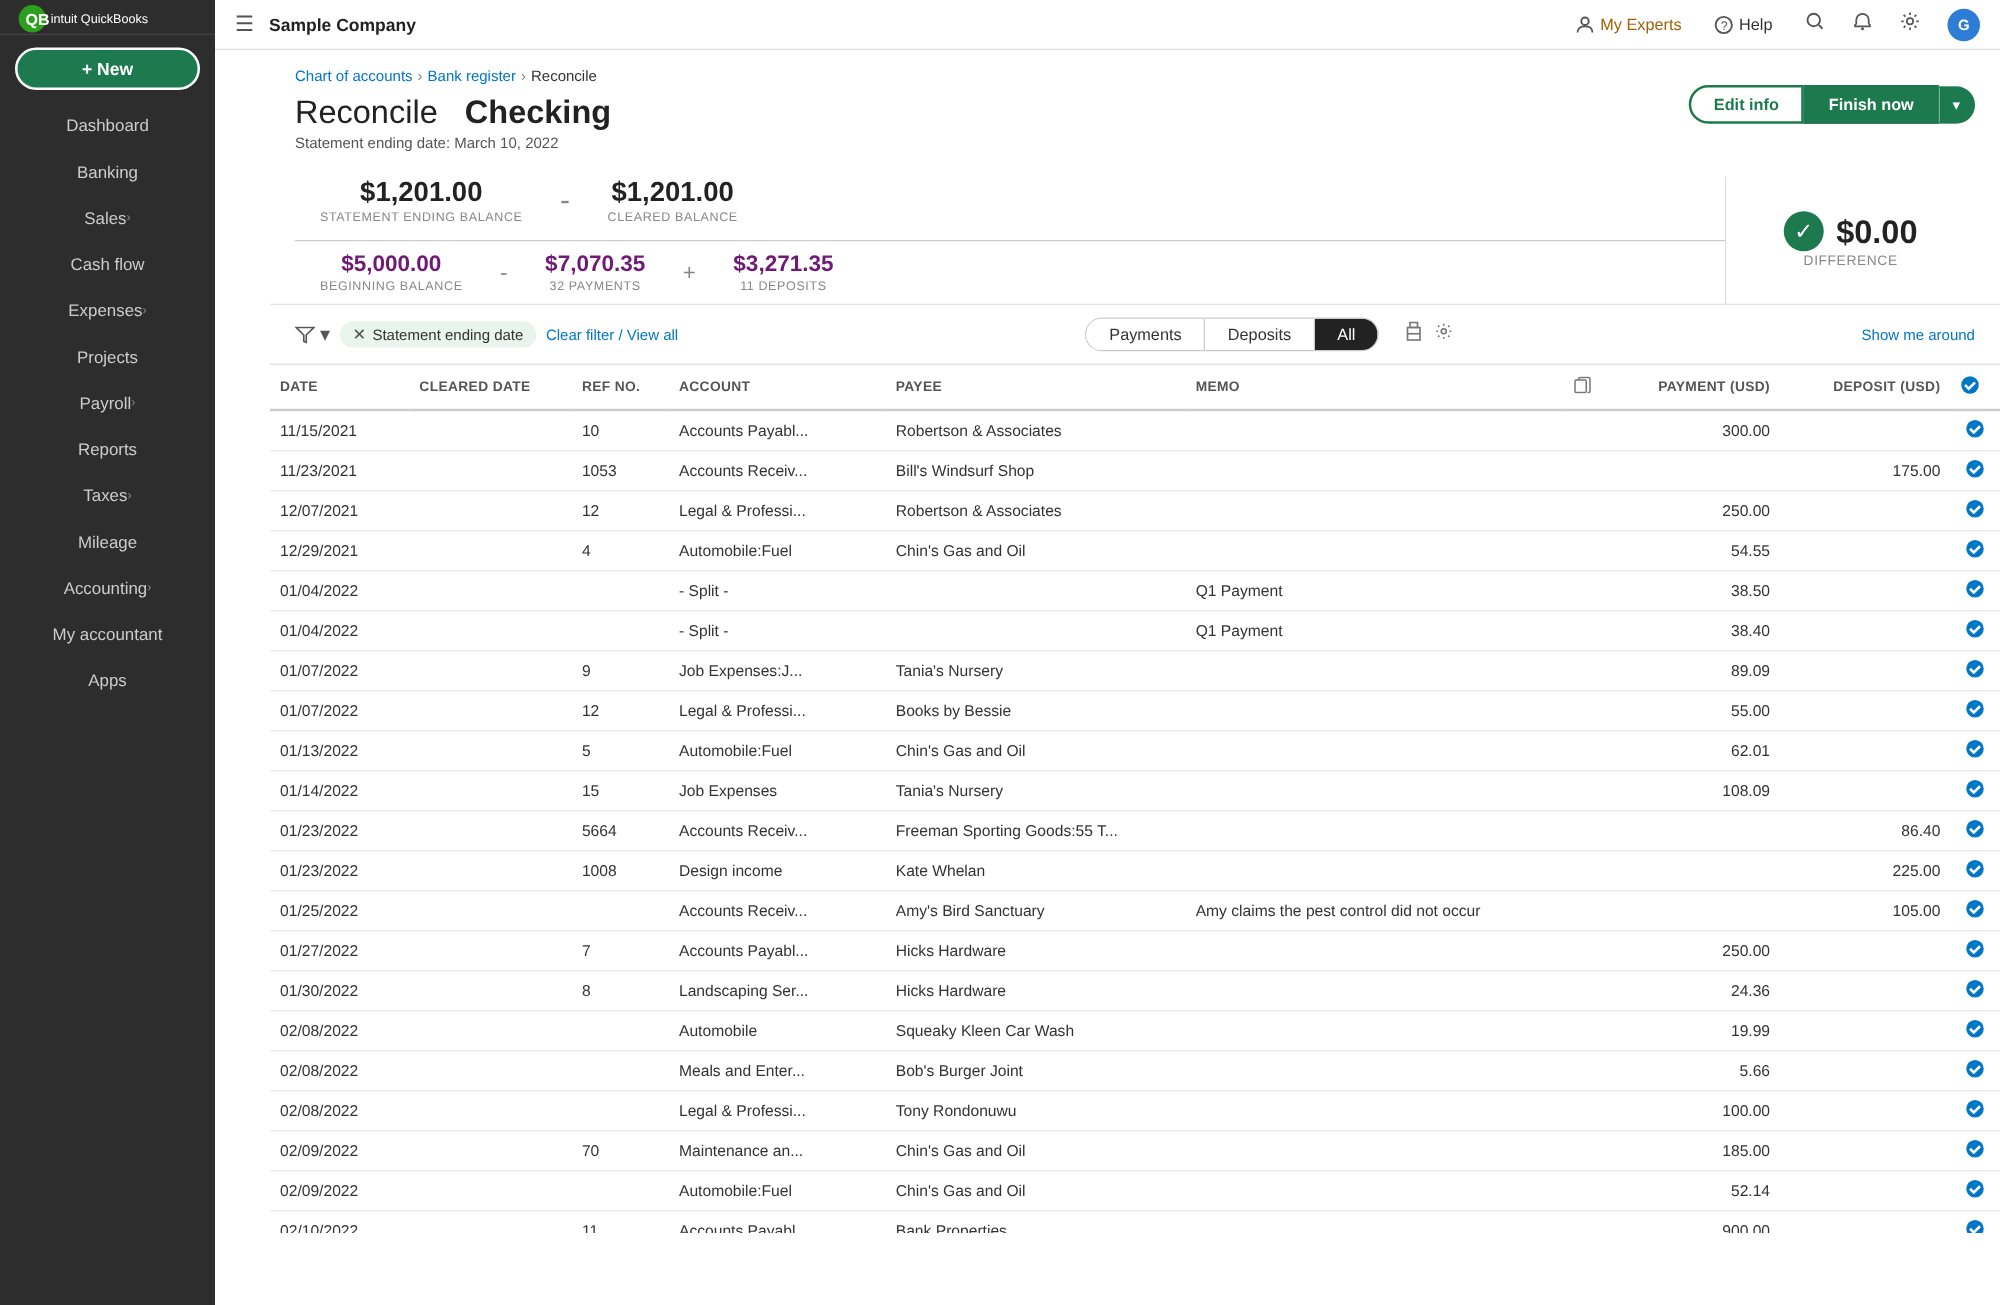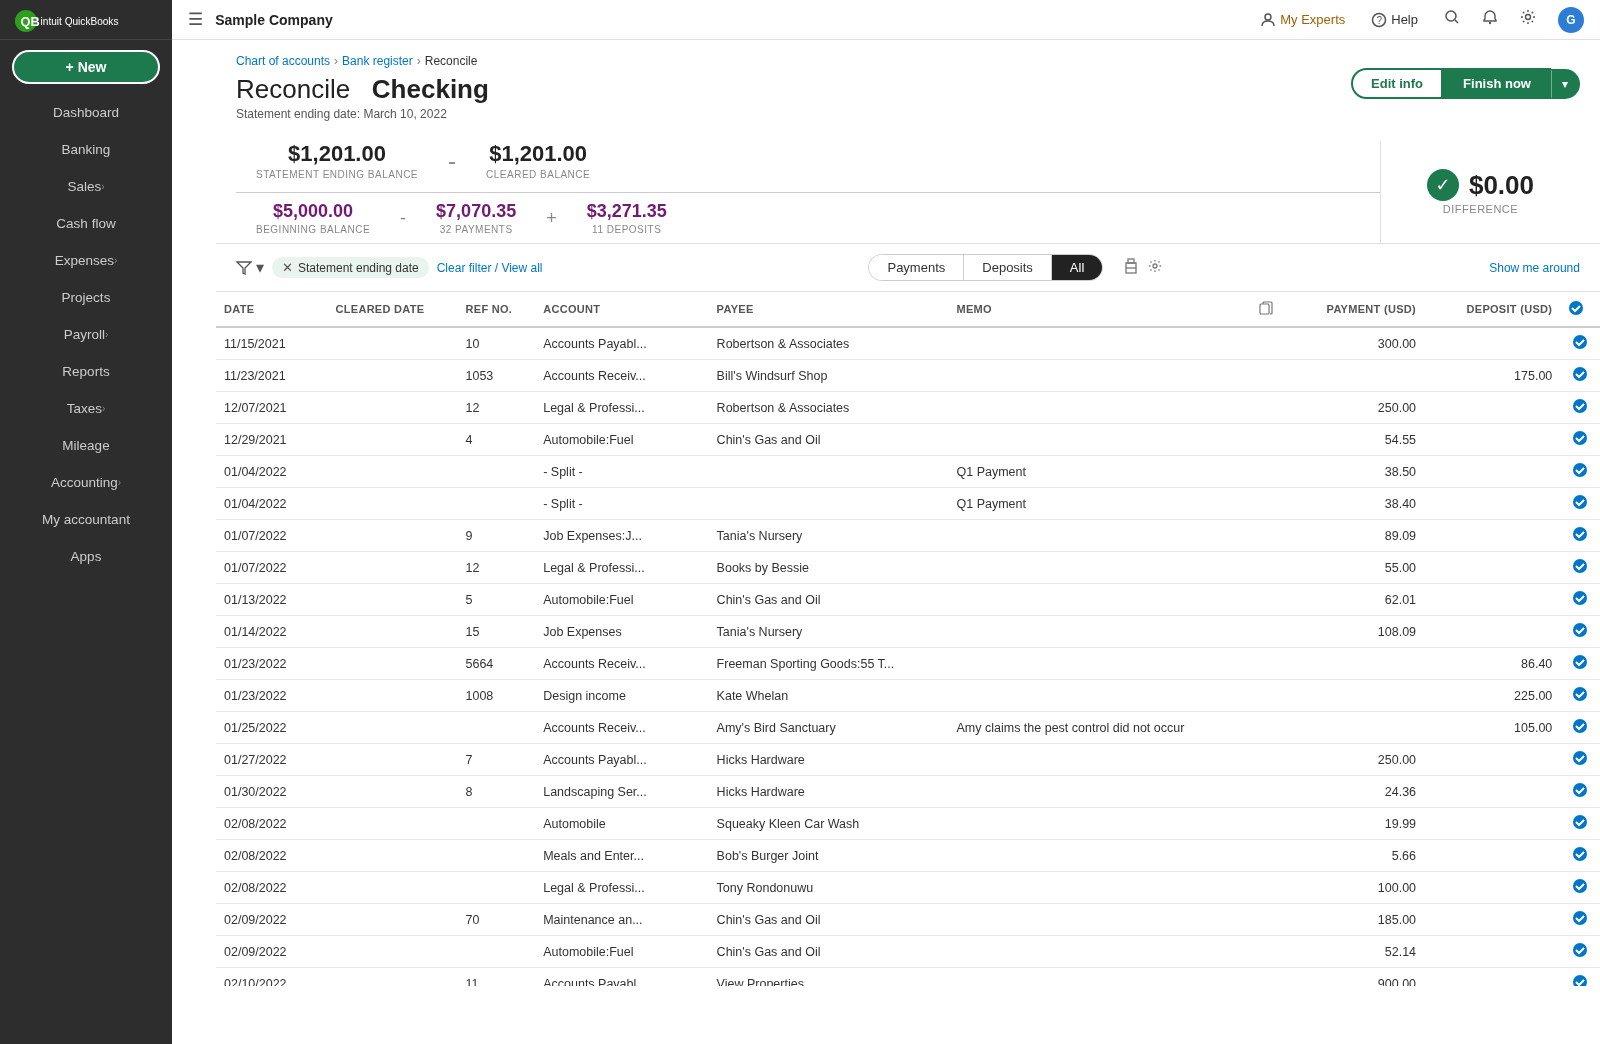--- a/index.html
+++ b/index.html
@@ -14,21 +14,21 @@
       flex-direction: column;
       flex-shrink: 0;
       height: 100%;
       overflow-y: auto;
     }
     #sidebar-logo {
       display: flex;
       align-items: center;
       padding: 10px 14px 6px 14px;
       border-bottom: 1px solid #444;
-      height: 40px;
+      height: 28px;
     }
     #sidebar-logo svg { width: 110px; height: 26px; }
     #new-button-wrap {
       padding: 10px 12px 10px 12px;
     }
     #new-button {
       background: #1d7a4f;
       color: #fff;
       border: 2px solid #fff;
       border-radius: 20px;
@@ -890,21 +890,21 @@
                 <td class="check-icon-cell"><svg width="16" height="16" viewBox="0 0 16 16">
                     <circle cx="8" cy="8" r="7" fill="#0077c5"></circle>
                     <path d="M4 8l3 3 5-5" stroke="#fff" stroke-width="2" fill="none"></path>
                   </svg></td>
               </tr>
               <tr>
                 <td class="col-date">02/10/2022</td>
                 <td class="col-cleared"></td>
                 <td class="col-ref">11</td>
                 <td class="col-account">Accounts Payabl...</td>
-                <td class="col-payee">View Properties</td>
+                <td class="col-payee">Bank Properties</td>
                 <td class="col-memo"></td>
                 <td></td>
                 <td class="col-payment right">900.00</td>
                 <td class="col-deposit right"></td>
                 <td class="check-icon-cell"><svg width="16" height="16" viewBox="0 0 16 16">
                     <circle cx="8" cy="8" r="7" fill="#0077c5"></circle>
                     <path d="M4 8l3 3 5-5" stroke="#fff" stroke-width="2" fill="none"></path>
                   </svg></td>
               </tr>
             </tbody>

